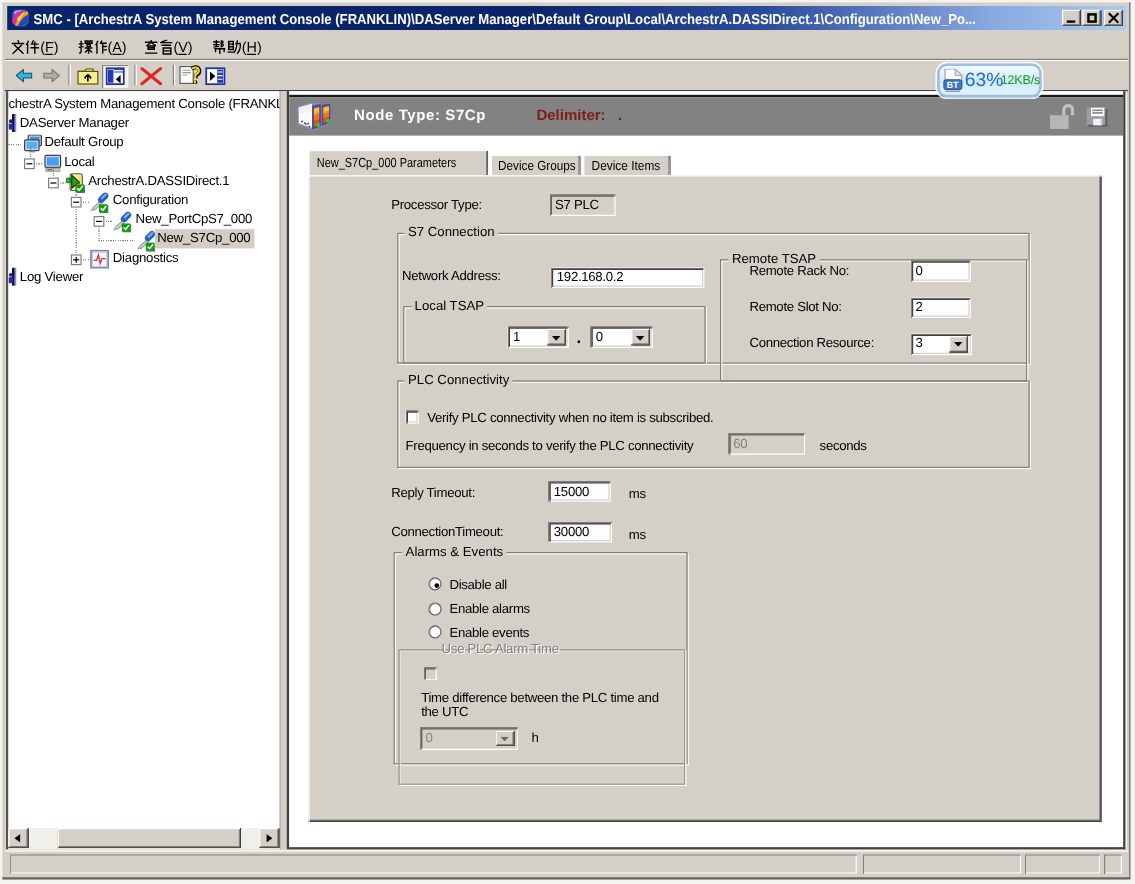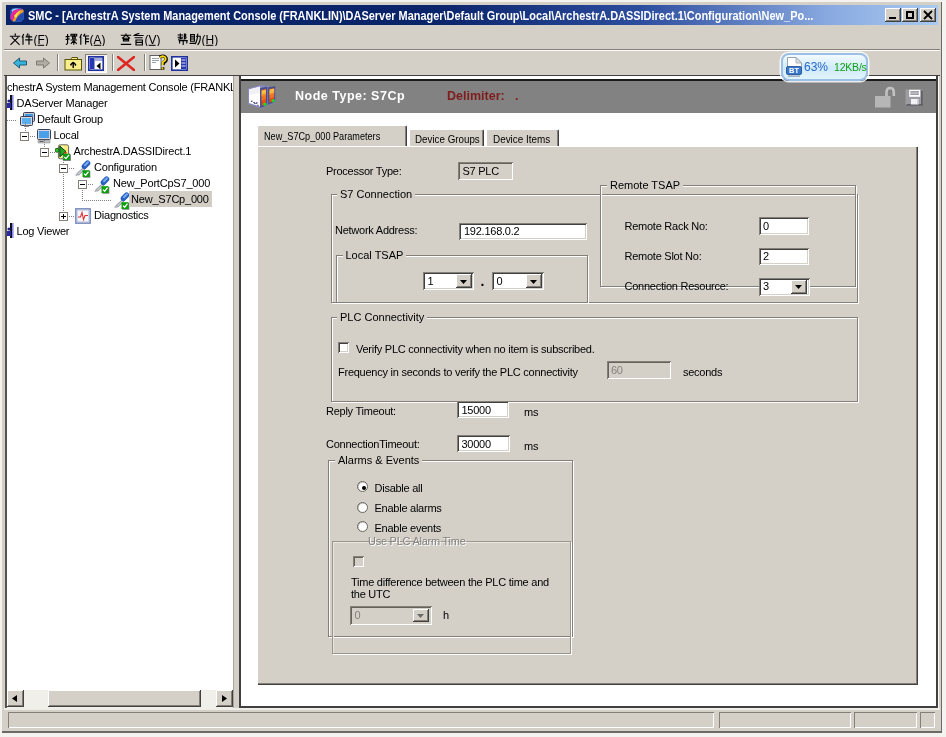--- a/index.html
+++ b/index.html
@@ -331,38 +331,38 @@
     </svg>
 <div class="abs t11" style="left:427.5px; top:274.5px;">1</div>
 <div class="abs" style="left:480.5px; top:273px; font-size:14px; font-weight:bold; color:#000;">.</div>
 <div class="abs sunken" style="left:492px; top:272px; width:52px; height:18px; background:#fff;"></div>
 <div class="abs raised" style="left:525.5px; top:274px; width:16px; height:14px; background:#d4d0c8;"></div>
 <svg class="abs" style="left:529.5px;top:279.5px;" width="8" height="4" viewBox="0 0 8 4">
       <path d="M0 0 H7 L3.5 4 Z" fill="#000"></path>
     </svg>
 <div class="abs t11" style="left:496.5px; top:274.5px;">0</div>
 
-<div class="abs etch" style="left:600px; top:185px; width:256px; height:102px;">
+<div class="abs etch" style="left:600px; top:216px; width:256px; height:102px;">
       <span class="glabel" style="left:6px;">Remote TSAP</span>
     </div>
 <div class="abs t11" style="left:624.5px; top:219.5px;">Remote Rack No:</div>
 <div class="abs sunken" style="left:758.5px; top:217px; width:50.5px; height:17.5px; background:#fff;"></div>
 <div class="abs t11" style="left:763px; top:219.5px;">0</div>
 <div class="abs t11" style="left:624.5px; top:249.5px;text-align:right;">Remote Slot No:</div>
 <div class="abs sunken" style="left:758.5px; top:247.5px; width:50.5px; height:17.5px; background:#fff;"></div>
 <div class="abs t11" style="left:763px; top:250px;">2</div>
 <div class="abs t11" style="left:624.5px; top:279.5px;">Connection Resource:</div>
 <div class="abs sunken" style="left:758.5px; top:277.5px; width:51px; height:18px; background:#fff;"></div>
 <div class="abs raised" style="left:791px; top:279.5px; width:16px; height:14px; background:#d4d0c8;"></div>
 <svg class="abs" style="left:795px;top:285px;" width="8" height="4" viewBox="0 0 8 4">
       <path d="M0 0 H7 L3.5 4 Z" fill="#000"></path>
     </svg>
 <div class="abs t11" style="left:763px; top:280px;">3</div>
 
-<div class="abs etch" style="left:331px; top:317px; width:527px; height:85px;">
+<div class="abs etch" style="left:331px; top:317px; width:527px; height:73px;">
       <span class="glabel" style="left:5px;">PLC Connectivity</span>
     </div>
 <div class="abs sunken" style="left:338px; top:342px; width:11px; height:11px; background:#fff;"></div>
 <div class="abs t11" style="left:356px; top:342.5px;">Verify PLC connectivity when no item is subscribed.</div>
 <div class="abs t11" style="left:338px; top:366px;">Frequency in seconds to verify the PLC connectivity</div>
 <div class="abs sunkenlite" style="left:606.5px; top:360.5px; width:64.5px; height:18.5px; background:#d4d0c8;"></div>
 <div class="abs t11" style="left:611px; top:363.5px; color:#84827e;">60</div>
 <div class="abs t11" style="left:683px; top:365.5px;">seconds</div>
 
 <div class="abs t11" style="left:326px; top:404.5px;">Reply Timeout:</div>
@@ -400,21 +400,21 @@
 
 <div class="abs" id="btoverlay" style="left:0; top:0;">
 <div class="abs" style="left:781px; top:53px; width:87px; height:28px; border-radius:8px; border:2px solid #9ac0e8; background:linear-gradient(to bottom,#f2faff 0%,#cfeafa 55%,#e2f4fd 100%); box-shadow:0 0 0 1.5px rgba(255,255,255,0.85);"></div>
 <svg class="abs" style="left:786px; top:56.5px;" width="17" height="20" viewBox="0 0 17 20">
 <path d="M1.5 0.5 H10 L15.5 6 V14 H1.5 Z" fill="#fff" stroke="#9aa2ac" stroke-width="1"></path>
 <path d="M10 0.5 V6 H15.5 Z" fill="#e0e4e8" stroke="#9aa2ac" stroke-width="0.8"></path>
 <rect x="0.5" y="9.5" width="15" height="8" rx="1.5" fill="#3a78cc" stroke="#1a4a90" stroke-width="0.8"></rect>
 <text x="8" y="16" font-size="7.5" font-weight="bold" fill="#fff" text-anchor="middle" font-family="Liberation Sans">BT</text>
 <rect x="2" y="18.5" width="12" height="1.2" fill="#8a9aa8"></rect>
 </svg>
-<div class="abs" style="left:804px; top:61px; font-size:12px; line-height:13px; color:#2668cc; white-space:nowrap;">63%</div>
+<div class="abs" style="left:804px; top:61px; font-size:16px; line-height:13px; color:#2668cc; white-space:nowrap;">63%</div>
 <div class="abs" style="left:834px; top:61px; font-size:10.5px; line-height:13px; color:#12a012; white-space:nowrap; letter-spacing:-0.2px;">12KB/s</div>
 </div>
 
 <div class="abs" style="left:4px; top:707.5px; width:936px; height:2px; background:#efede8;"></div>
 
 <div class="abs" id="statusbar" style="left:0; top:0;">
 <div class="abs" style="left:8px; top:711.5px; width:706px; height:16px; box-shadow:inset 1px 1px 0 #848078, inset -1px -1px 0 #fff;"></div>
 <div class="abs" style="left:719px; top:711.5px; width:131.5px; height:16px; box-shadow:inset 1px 1px 0 #848078, inset -1px -1px 0 #fff;"></div>
 <div class="abs" style="left:854px; top:711.5px; width:63px; height:16px; box-shadow:inset 1px 1px 0 #848078, inset -1px -1px 0 #fff;"></div>
 <div class="abs" style="left:920px; top:711.5px; width:14.5px; height:16px; box-shadow:inset 1px 1px 0 #848078, inset -1px -1px 0 #fff;"></div>

